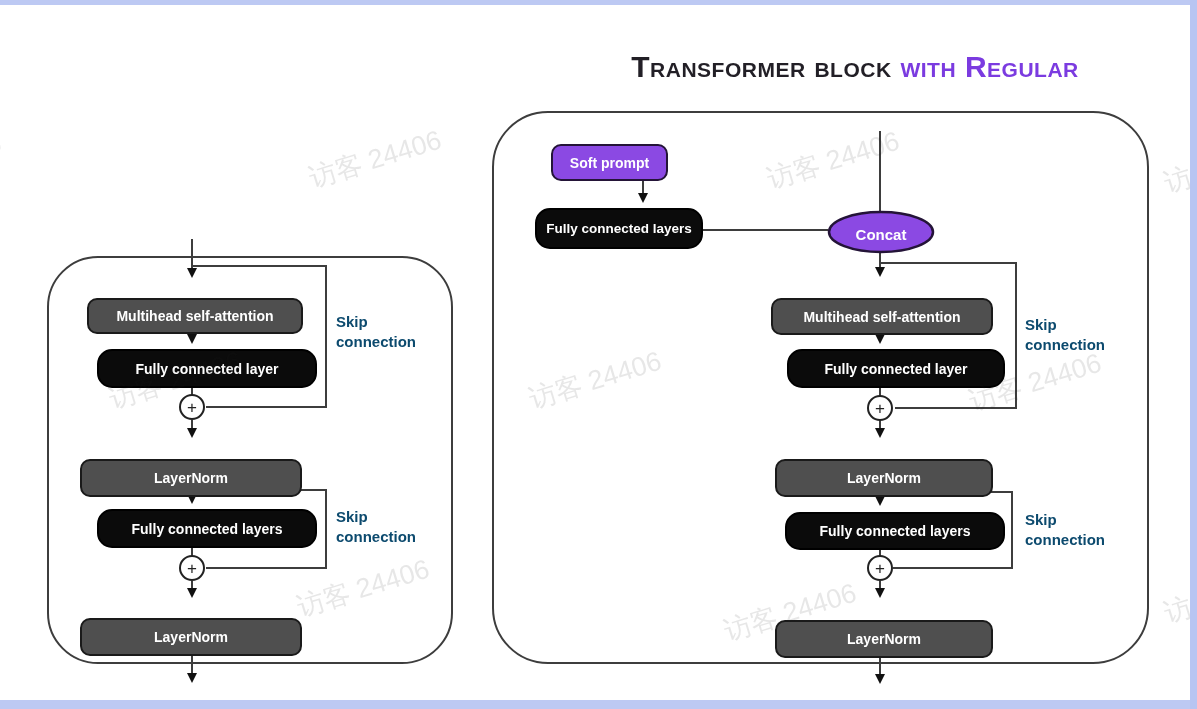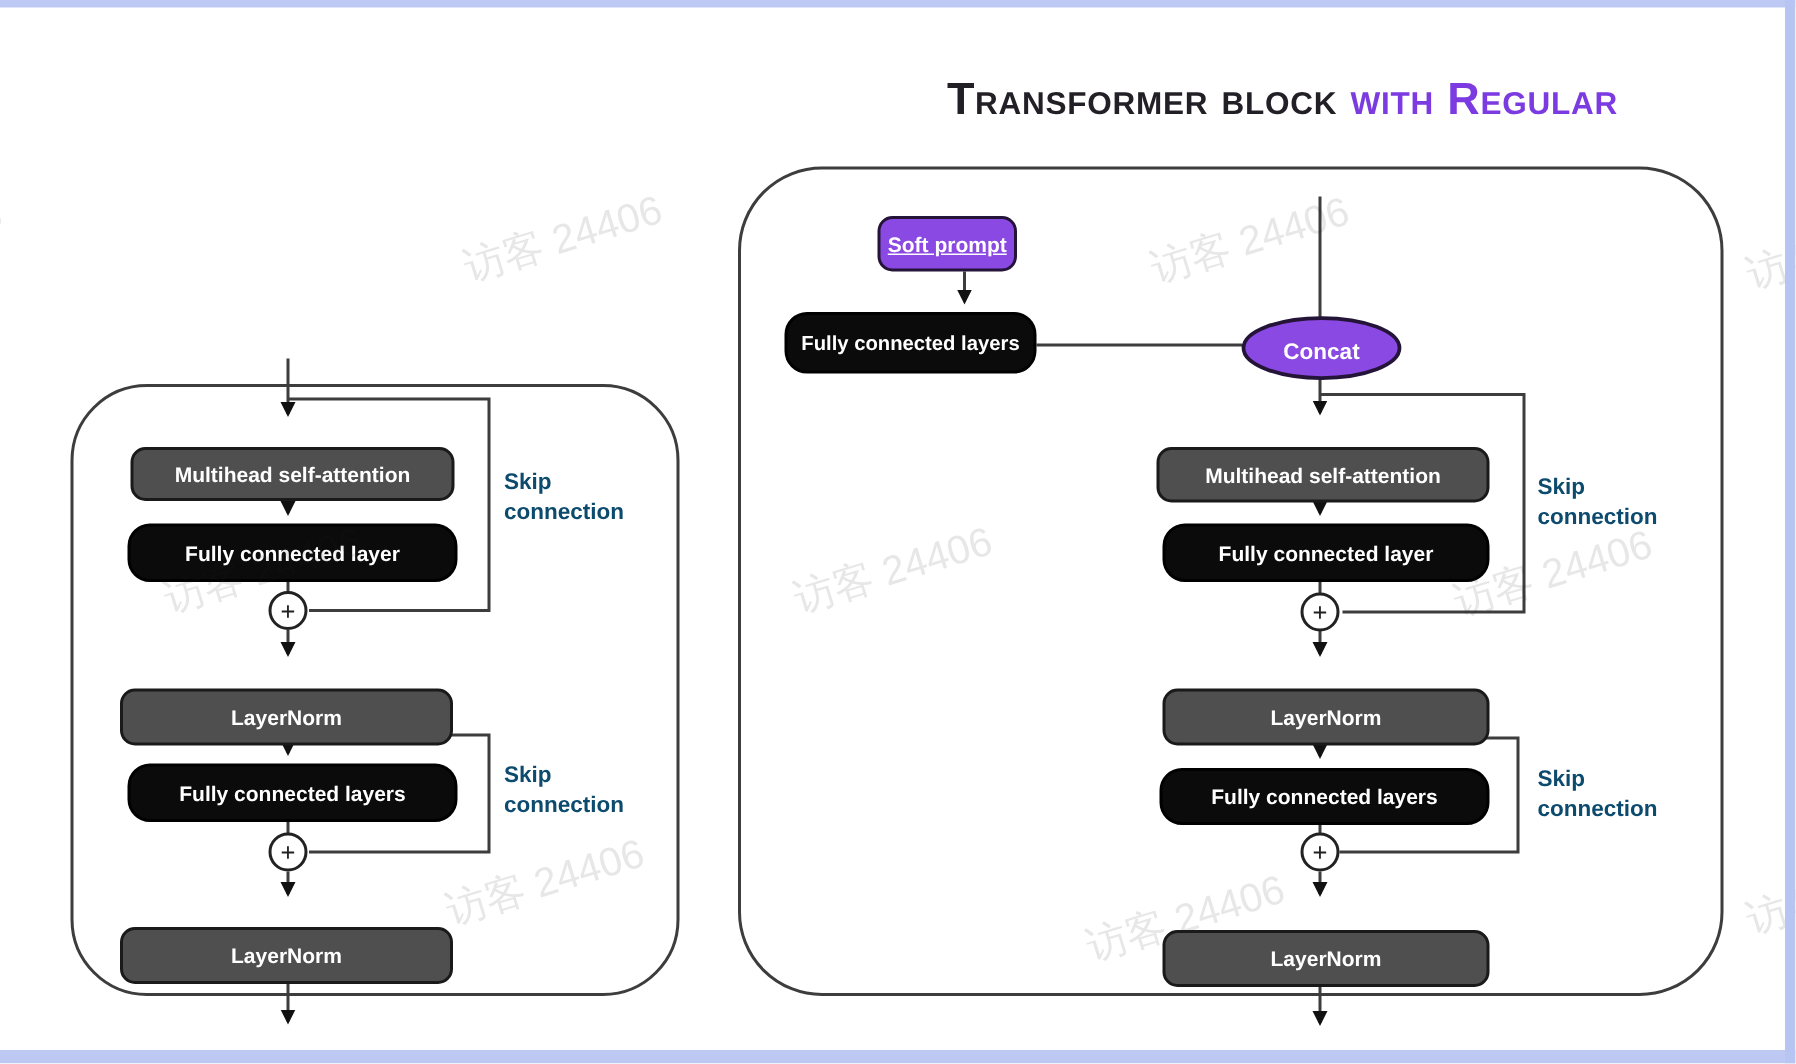--- a/index.html
+++ b/index.html
@@ -20,21 +20,21 @@
                    font-variant:small-caps; letter-spacing:0.5px; color:#221f26;
                    text-align:center; white-space:nowrap; }
   .title-left  { left:40px;  top:186px; width:426px; }
   .title-right { left:612px; top:50px;  width:486px; }
   .accent { color:#7b3be0; }
 
   
   .node { position:absolute; z-index:2; display:flex; align-items:center; justify-content:center;
           color:#ffffff; font-weight:bold; font-size:14px; white-space:nowrap; text-align:center; }
   .node-gray   { background:#4f4f4f; border:2px solid #1a1a1a; border-radius:10px;margin-top:16px; }
-  .node-black  { background:#0b0b0b; border:2px solid #000000; border-radius:15px; }
+  .node-black  { background:#0b0b0b; border:2px solid #000000; border-radius:15px;margin-left:12px; }
   .node-purple { background:#8b49e3; border:2px solid #241438; border-radius:10px; }
   .concat-label{ position:absolute; z-index:3; display:flex; align-items:center; justify-content:center;
                  color:#fff; font-weight:bold; font-size:15px; background:transparent; }
 
   
   .skip-label { position:absolute; z-index:2; font-size:15px; font-weight:bold;
                 color:#0c4a6e; line-height:20px; white-space:nowrap; }
 
   
   .wm { position:absolute; z-index:30; font-size:27px; font-weight:400;
@@ -122,21 +122,21 @@
   </div>
   <div class="skip-label" style="left:336px; top:507px;">
     <div>Skip</div>
     <div>connection</div>
   </div>
 
   <div class="diagram-title title-right">
     <span>Transformer block </span><span class="accent">with Regular</span>
   </div>
 
-  <div class="node node-purple" style="left:585px; top:144px; width:93px; height:37px;text-decoration:underline;">Soft prompt</div>
+  <div class="node node-purple" style="left:551px; top:144px; width:117px; height:37px;">Soft prompt</div>
   <div class="node node-black" style="left:523px; top:208px; width:168px; height:41px; font-size:13.5px;">Fully connected layers</div>
   <div class="concat-label" style="left:829px; top:212px; width:104px; height:44px;">Concat</div>
   <div class="node node-gray" style="left:771px; top:282px; width:222px; height:37px;">Multihead self-attention</div>
   <div class="node node-black" style="left:775px; top:349px; width:218px; height:39px;">Fully connected layer</div>
   <div class="node node-gray" style="left:775px; top:443px; width:218px; height:38px;">LayerNorm</div>
   <div class="node node-black" style="left:773px; top:512px; width:220px; height:38px;">Fully connected layers</div>
   <div class="node node-gray" style="left:775px; top:604px; width:218px; height:38px;">LayerNorm</div>
 
   <div class="skip-label" style="left:1025px; top:315px;">
     <div>Skip</div>

